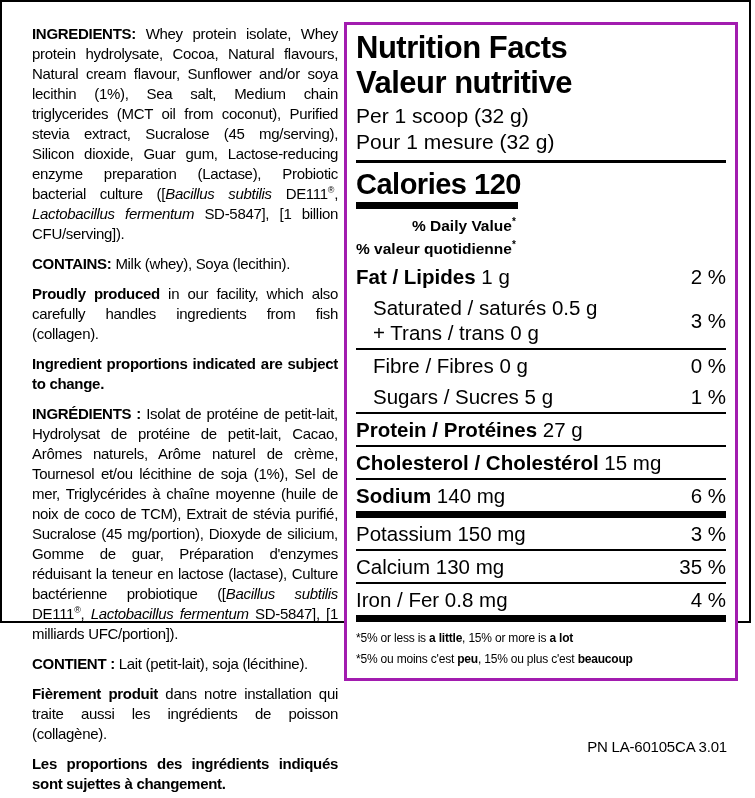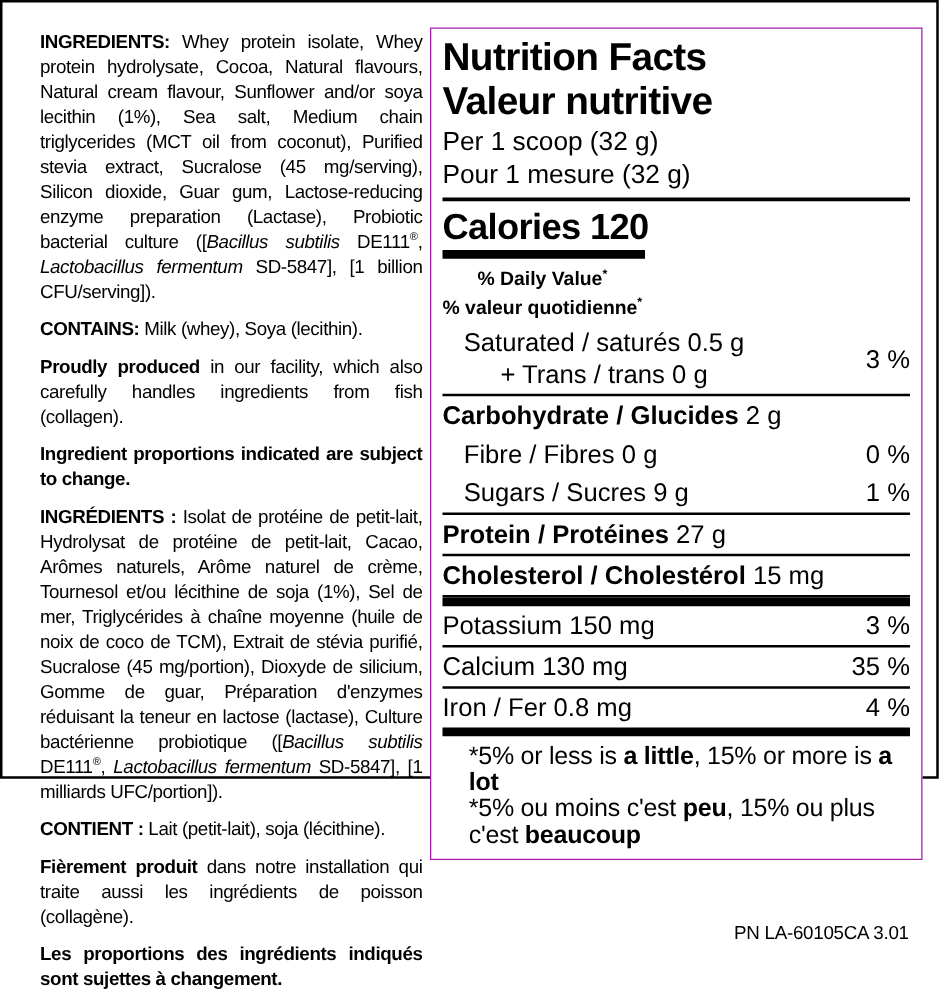--- a/index.html
+++ b/index.html
@@ -8,42 +8,42 @@
 
   
   .left-col{position:absolute;left:30px;top:22px;width:306px;font-size:15px;line-height:20px;letter-spacing:-0.3px;text-align:justify;}
   .left-col p{margin:0 0 10px 0;}
   .left-col b{font-weight:bold;}
   .left-col i{font-style:italic;}
   .allbold{font-weight:bold;}
   sup.reg{font-size:9px;vertical-align:super;line-height:0;}
 
   
-  .nft{position:absolute;left:342px;top:20px;width:394px;min-height:620px;border:1px solid #a21caf;background:#fff;box-sizing:border-box;padding:5px 9px 8px 9px;}
+  .nft{position:absolute;left:342px;top:20px;width:394px;min-height:620px;border:3px solid #a21caf;background:#fff;box-sizing:border-box;padding:5px 9px 8px 9px;}
   .nft-title{font-size:31px;font-weight:bold;line-height:35px;letter-spacing:-0.5px;}
   .serving{font-size:21px;line-height:26px;}
   .serving-block{margin-top:3px;}
   .rule-med{height:3px;background:#000;margin-top:5px;}
   .rule{height:2px;background:#000;}
   .rule-thick{height:7px;background:#000;}
 
   .cal-row{display:flex;justify-content:space-between;align-items:flex-start;margin-top:6px;margin-bottom:3px;flex-direction:column;}
   .cal-text{font-size:29px;font-weight:bold;line-height:30px;letter-spacing:-0.5px;white-space:nowrap;}
   .cal-bar{width:162px;height:7px;background:#000;margin-top:3px;}
-  .dv{font-size:15.5px;font-weight:bold;line-height:19px;text-align:center;padding-top:3px;}
+  .dv{font-size:15.5px;font-weight:bold;line-height:19px;text-align:right;padding-top:3px;}
   .dv sup{font-size:10px;}
 
   .nrow{display:flex;justify-content:space-between;align-items:flex-start;font-size:20.5px;line-height:25px;padding:3px 0;}
   .nrow.center{align-items:center;}
   .nlabel b{font-weight:bold;}
   .pct{white-space:nowrap;padding-left:6px;}
-  .sub{padding-left:17px;text-align:center;}
+  .sub{padding-left:17px;}
   .two-line div{white-space:nowrap;}
 
-  .footnotes{font-size:20px;line-height:21px;margin-top:6px;letter-spacing:-0.2px;margin-left:21px;}
+  .footnotes{font-size:12px;line-height:21px;margin-top:6px;letter-spacing:-0.2px;}
   .footnotes b{font-weight:bold;}
 
   .footer-code{position:absolute;right:22px;top:736px;font-size:15px;letter-spacing:-0.2px;text-align:center;}
 </style>
 </head>
 <body>
 
 <div class="sheet">
 
   <div class="left-col">
@@ -81,59 +81,64 @@
       <div>
         <div class="cal-text"><span>Calories</span> <span>120</span></div>
         <div class="cal-bar"></div>
       </div>
       <div class="dv">
         <div><span>% Daily Value</span><sup>*</sup></div>
         <div><span>% valeur quotidienne</span><sup>*</sup></div>
       </div>
     </div>
 
+    <div class="nrow">
+      <div class="nlabel"><b>Fat / Lipides</b><span> 1 g</span></div>
+      <div class="pct">2 %</div>
+    </div>
 
     <div class="nrow center">
       <div class="sub two-line">
         <div>Saturated / saturés 0.5 g</div>
         <div>+ Trans / trans 0 g</div>
       </div>
       <div class="pct">3 %</div>
     </div>
 
     <div class="rule"></div>
 
-    <div class="nrow">
-      <div class="nlabel"><b>Carbohydrate / Glucides</b><span> 2 g</span></div>
-    </div>
 
     <div class="nrow">
       <div class="nlabel sub">Fibre / Fibres 0 g</div>
       <div class="pct">0 %</div>
     </div>
 
     <div class="nrow">
-      <div class="nlabel sub">Sugars / Sucres 9 g</div>
+      <div class="nlabel sub">Sugars / Sucres 5 g</div>
       <div class="pct">1 %</div>
     </div>
 
     <div class="rule"></div>
 
     <div class="nrow">
       <div class="nlabel"><b>Protein / Protéines</b><span> 27 g</span></div>
     </div>
 
     <div class="rule"></div>
 
     <div class="nrow">
       <div class="nlabel"><b>Cholesterol / Cholestérol</b><span> 15 mg</span></div>
     </div>
 
     <div class="rule"></div>
 
+    <div class="nrow">
+      <div class="nlabel"><b>Sodium</b><span> 140 mg</span></div>
+      <div class="pct">6 %</div>
+    </div>
 
     <div class="rule-thick"></div>
 
     <div class="nrow">
       <div class="nlabel">Potassium 150 mg</div>
       <div class="pct">3 %</div>
     </div>
 
     <div class="rule"></div>
 

